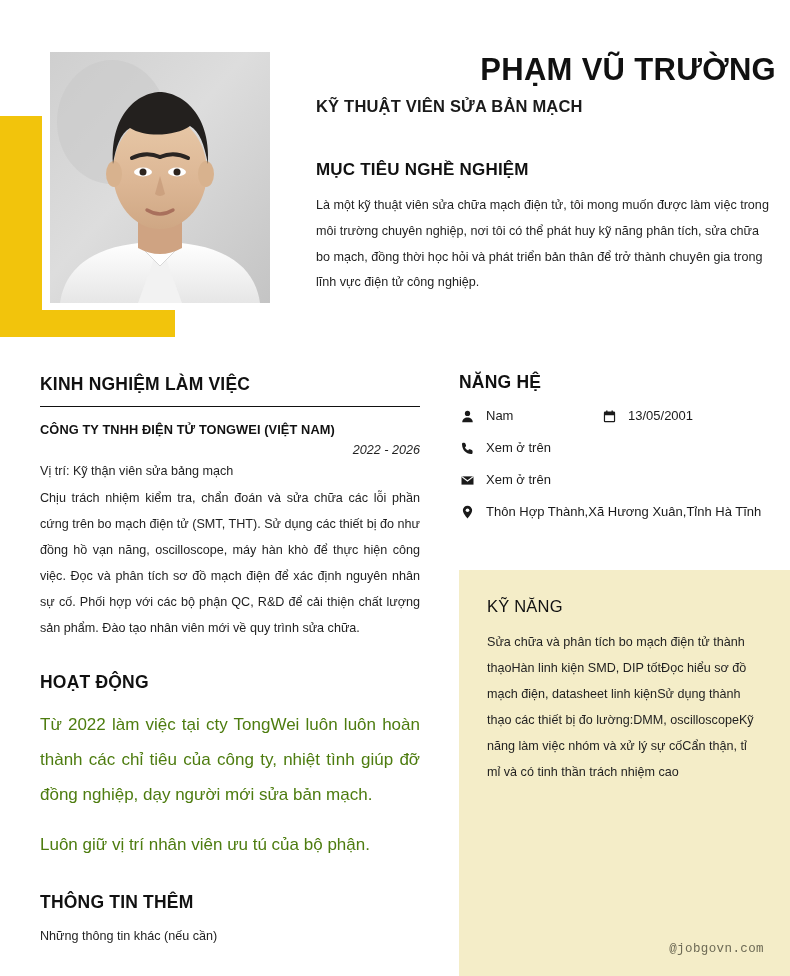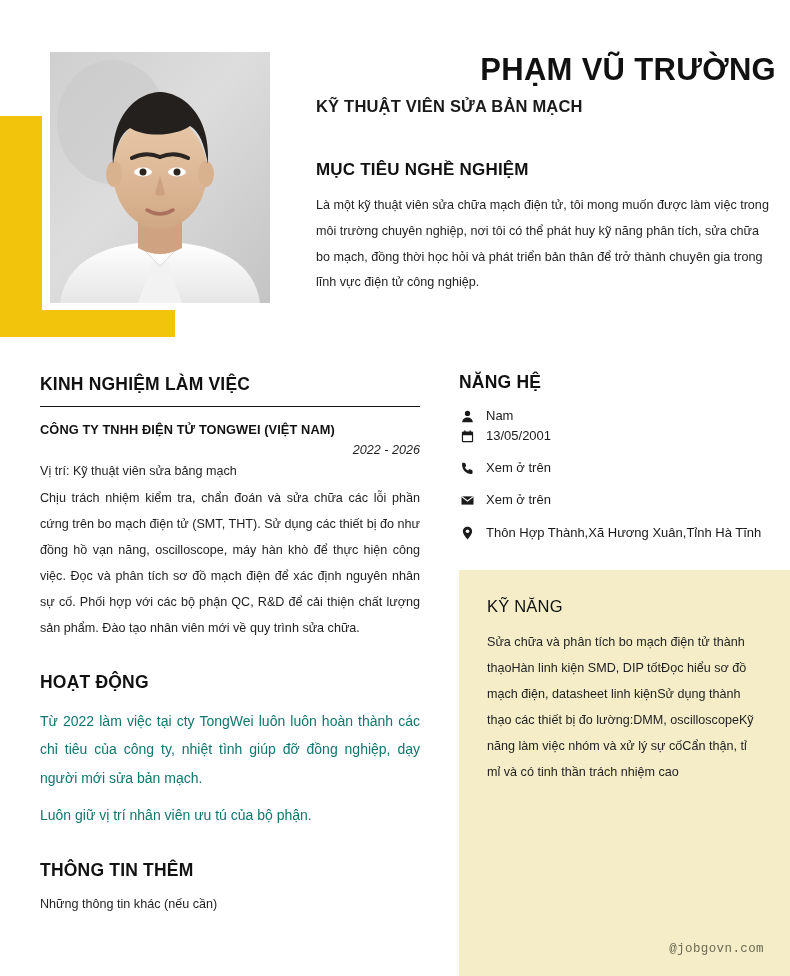--- a/index.html
+++ b/index.html
@@ -137,26 +137,26 @@
     font-size: 12.6px;
     line-height: 2.06;
     text-align: justify;
     color: #1f1f1f;
   }
 
   .sec-title.spaced { margin-top: 30px; }
 
   .para {
     margin-top: 14px;
-    font-size: 14px;
+    font-size: 17px;
     line-height: 2.06;
     text-align: justify;
-    color: #0f766e;
-  }
-  .para.tight { margin-top: 8px; text-align: left; }
+    color: #4d7c0f;
+  }
+  .para.tight { margin-top: 15px; text-align: left; }
 
   .note {
     margin-top: 16px;
     font-size: 12.6px;
     color: #1f1f1f;
   }
 
   
   .right-col {
     position: absolute;
@@ -172,21 +172,20 @@
   }
   .contact-list {
     margin-top: 13px;
     display: flex;
     flex-direction: column;
     gap: 12px;
   }
   .crow {
     display: flex;
     align-items: flex-start;
-    flex-direction: column;
   }
   .citem {
     display: flex;
     align-items: flex-start;
     gap: 10px;
   }
   .citem.gender { width: 142px; flex: none; }
   .ico {
     width: 17px;
     min-width: 17px;
@@ -299,21 +298,21 @@
     <div class="objective-text">Là một kỹ thuật viên sửa chữa mạch điện tử, tôi mong muốn được làm việc trong môi trường chuyên nghiệp, nơi tôi có thể phát huy kỹ năng phân tích, sửa chữa bo mạch, đồng thời học hỏi và phát triển bản thân để trở thành chuyên gia trong lĩnh vực điện tử công nghiệp.</div>
   </div>
 
   <div class="left-col">
 
     <div class="sec-title">KINH NGHIỆM LÀM VIỆC</div>
     <div class="rule"></div>
 
     <div class="company">CÔNG TY TNHH ĐIỆN TỬ TONGWEI (VIỆT NAM)</div>
     <div class="years">2022 - 2026</div>
-    <div class="position">Vị trí: Kỹ thuật viên sửa bảng mạch</div>
+    <div class="position">Vị trí: Kỹ thận viên sửa bảng mạch</div>
     <div class="job-desc">Chịu trách nhiệm kiểm tra, chẩn đoán và sửa chữa các lỗi phần cứng trên bo mạch điện tử (SMT, THT). Sử dụng các thiết bị đo như đồng hồ vạn năng, oscilloscope, máy hàn khò để thực hiện công việc. Đọc và phân tích sơ đồ mạch điện để xác định nguyên nhân sự cố. Phối hợp với các bộ phận QC, R&amp;D để cải thiện chất lượng sản phẩm. Đào tạo nhân viên mới về quy trình sửa chữa.</div>
 
     <div class="sec-title spaced">HOẠT ĐỘNG</div>
     <div class="para">Từ 2022 làm việc tại cty TongWei luôn luôn hoàn thành các chỉ tiêu của công ty, nhiệt tình giúp đỡ đồng nghiệp, dạy người mới sửa bản mạch.</div>
     <div class="para tight">Luôn giữ vị trí nhân viên ưu tú của bộ phận.</div>
 
     <div class="sec-title spaced">THÔNG TIN THÊM</div>
     <div class="note">Những thông tin khác (nếu cần)</div>
   </div>
 

